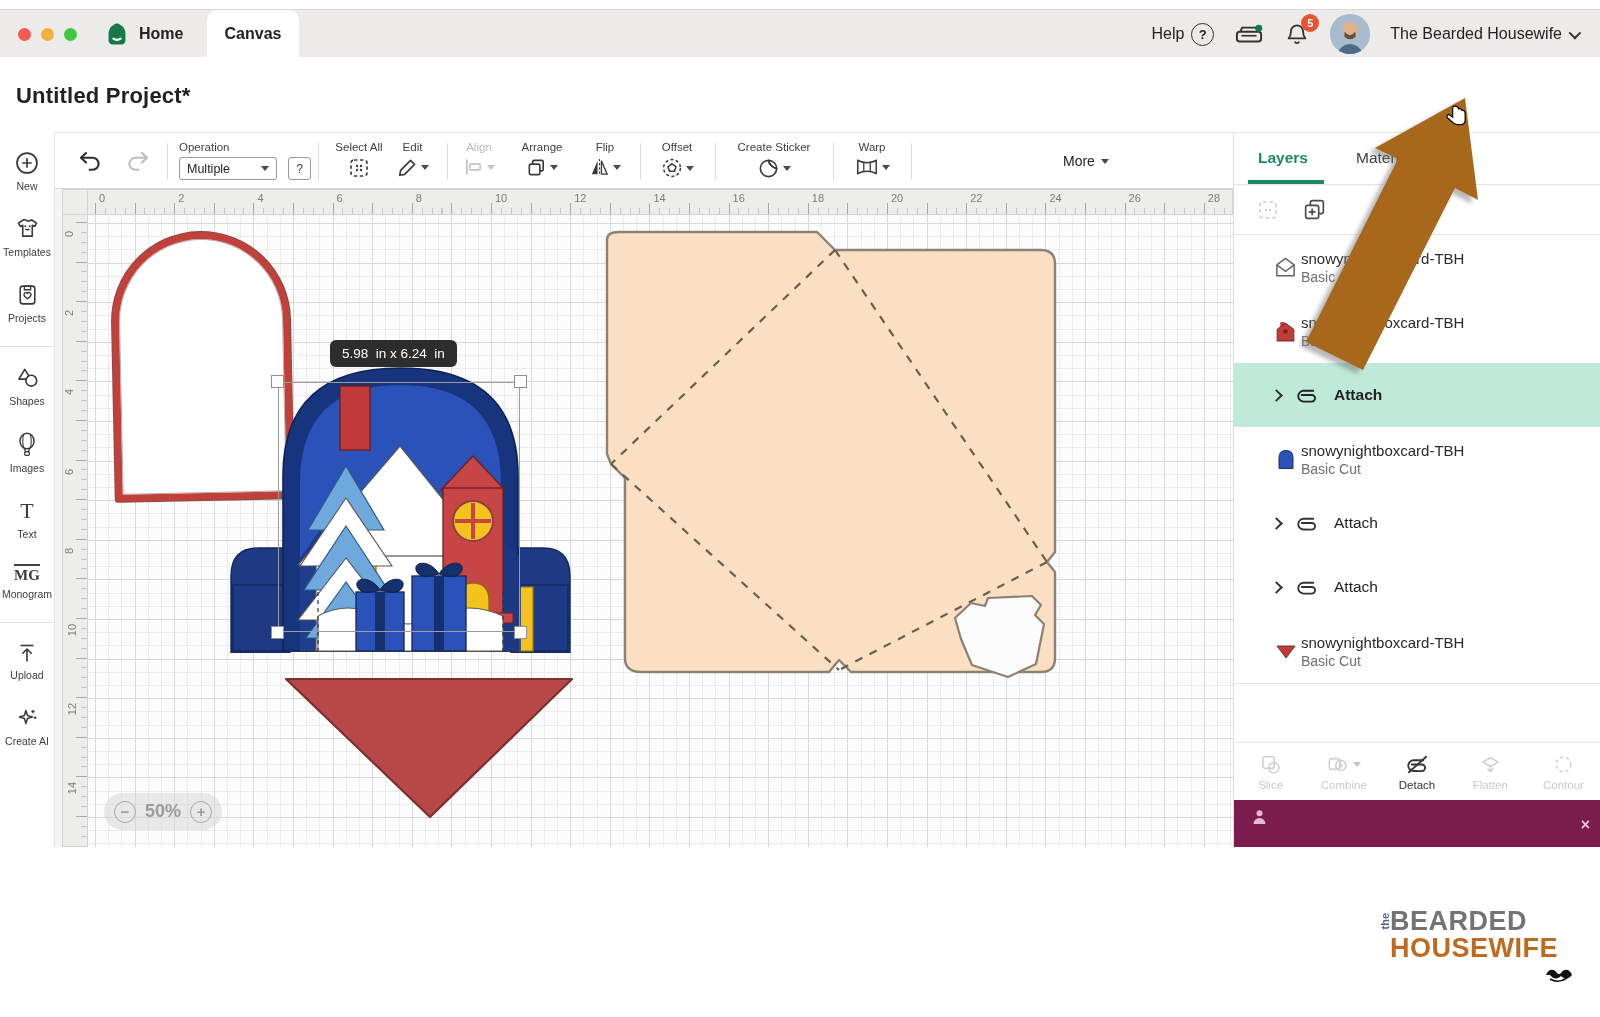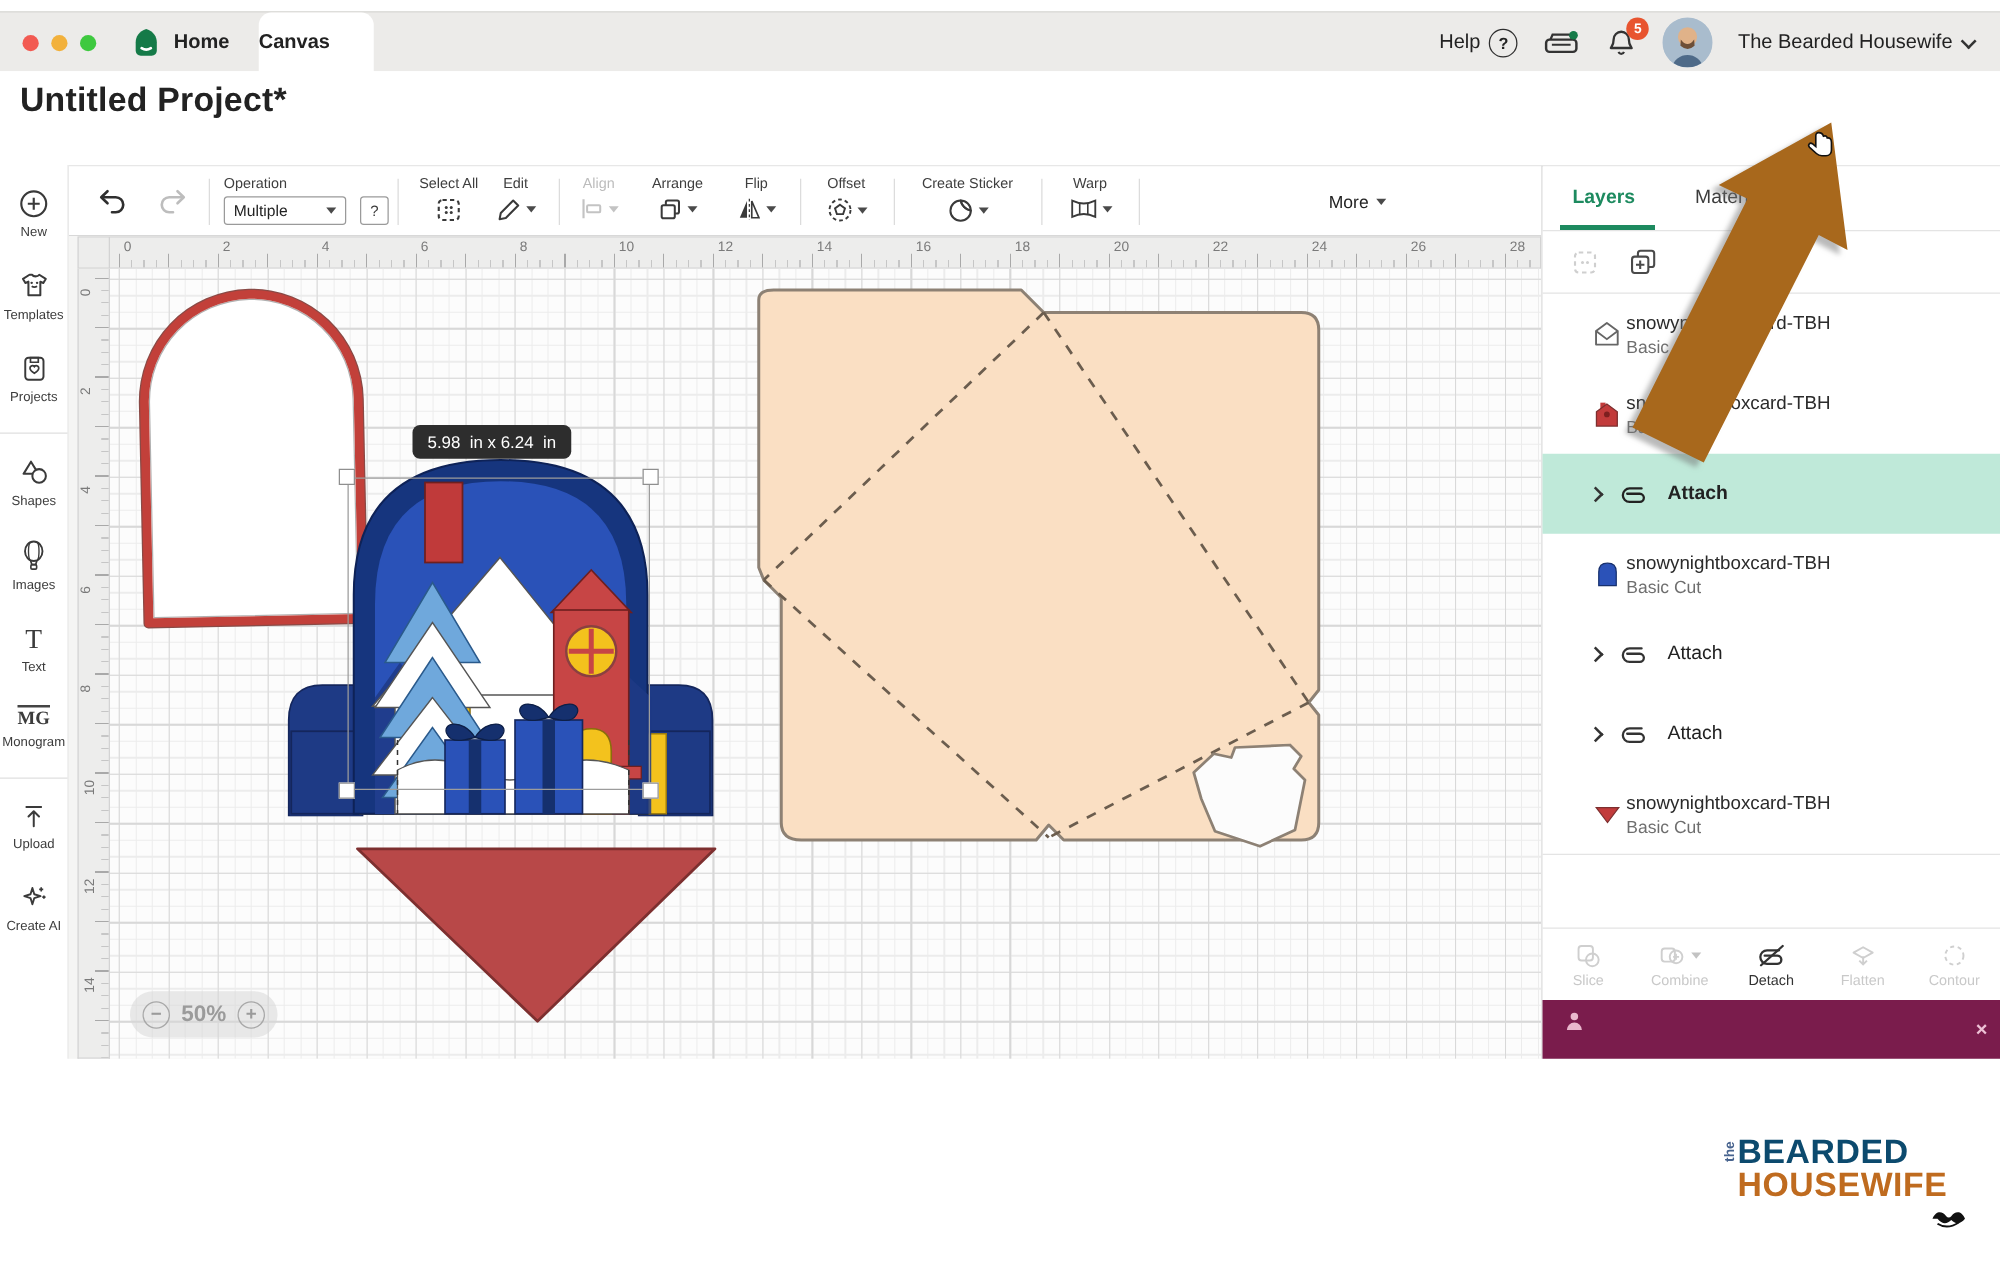--- a/index.html
+++ b/index.html
@@ -6,32 +6,32 @@
   html,body { width:1600px; height:1017px; background:#fff; font-family:"Liberation Sans",sans-serif; color:#222; overflow:hidden; position:relative; }
 
   .app { position:absolute; top:0; left:0; width:1600px; height:847px; background:#fff; }
 
   
   .tabbar { position:absolute; top:9px; left:0; right:0; height:48px; background:#ecebe9; border-top:1px solid #d8d7d5; }
   .traffic { position:absolute; left:18px; top:18px; display:flex; gap:10px; }
   .dot { width:13px; height:13px; border-radius:50%; }
   .dot.red{background:#f25a52;} .dot.yellow{background:#f2b13c;} .dot.green{background:#3ec93f;}
   .home-group { position:absolute; left:104px; top:0; height:48px; display:flex; align-items:center; gap:9px; font-weight:bold; font-size:16px; }
-  .canvas-tab { position:absolute; left:207px; top:0; width:92px; height:48px; background:#fff; border-radius:10px 10px 0 0; display:flex; align-items:center; font-weight:bold; font-size:16px; }
+  .canvas-tab { position:absolute; left:207px; top:0; width:92px; height:48px; background:#fff; border-radius:10px 10px 0 0; display:flex; align-items:center; justify-content:center; font-weight:bold; font-size:16px; }
   .chrome-right { position:absolute; right:22px; top:0; height:48px; display:flex; align-items:center; gap:20px; font-size:16px; }
   .help-wrap { display:flex; align-items:center; gap:7px; }
   .help-q { width:23px; height:23px; border:1.6px solid #2e2e2e; border-radius:50%; display:grid; place-items:center; font-size:13px; font-weight:bold; }
   .bell-wrap { position:relative; }
   .badge { position:absolute; top:-7px; right:-9px; background:#e8542f; color:#fff; font-size:11px; font-weight:bold; min-width:18px; height:18px; border-radius:9px; display:grid; place-items:center; padding:0 4px; }
   .avatar { width:40px; height:40px; border-radius:50%; overflow:hidden; background:#b9c7d6; }
   .caret-down { width:9px; height:9px; border-right:2px solid #333; border-bottom:2px solid #333; transform:rotate(45deg) translateY(-2px); display:inline-block; }
 
   
   .header { position:absolute; top:57px; left:0; right:0; height:75px; background:#fff; }
-  .proj-title { position:absolute; left:16px; top:8px; font-size:27px; font-weight:bold; letter-spacing:.2px; }
+  .proj-title { position:absolute; left:16px; top:26px; font-size:22px; font-weight:bold; letter-spacing:.2px; }
   .header-right { position:absolute; right:52px; top:18px; display:flex; align-items:center; gap:26px; font-size:16px; }
   .mystuff { display:flex; align-items:center; gap:8px; }
   .make-btn { width:140px; height:40px; background:#17614a; color:#fff; border-radius:21px; font-weight:bold; font-size:16px; display:grid; place-items:center; }
 
   
   .toolbar { position:absolute; top:132px; left:55px; width:1178px; height:57px; background:#fff; border-top:1px solid #e7e7e7; border-bottom:1px solid #d8d8d8; font-size:11.5px; color:#3e3e3e; }
   .tdiv { position:absolute; top:10px; width:1px; height:37px; background:#dcdcdc; }
   .tgroup { position:absolute; top:8px; text-align:center; }
   .tgroup .glabel { display:block; margin-bottom:4px; white-space:nowrap; }
   .tgroup.disabled { color:#bcbcbc; }
@@ -111,21 +111,21 @@
   .banner-x { position:absolute; right:10px; top:13px; color:#eec2d6; font-size:16px; font-weight:bold; }
 
   
   .big-arrow { position:absolute; left:1295px; top:83px; z-index:60; filter:drop-shadow(-6px 4px 2px rgba(115,115,115,.5)); }
   .cursor-hand { position:absolute; left:1444px; top:104px; z-index:70; }
 
   
   .logo { position:absolute; right:42px; top:908px; text-align:left; line-height:1; }
   .logo-row { display:flex; align-items:flex-end; }
   .logo-the { font-size:11px; font-weight:bold; color:#47638e; transform:rotate(-90deg); transform-origin:center; width:12px; margin-right:-1px; margin-bottom:6px; }
-  .logo-l1 { font-size:27px; font-weight:bold; color:#0c4a6e; letter-spacing:.5px; }
+  .logo-l1 { font-size:27px; font-weight:bold; color:#737373; letter-spacing:.5px; }
   .logo-l2 { font-size:27px; font-weight:bold; color:#bf6b1f; letter-spacing:.5px; margin-left:11px; }
   .mustache { position:absolute; right:-16px; bottom:-22px; }
 
   svg { display:block; }
 </style>
 </head>
 <body>
 
 <div class="app">
 

